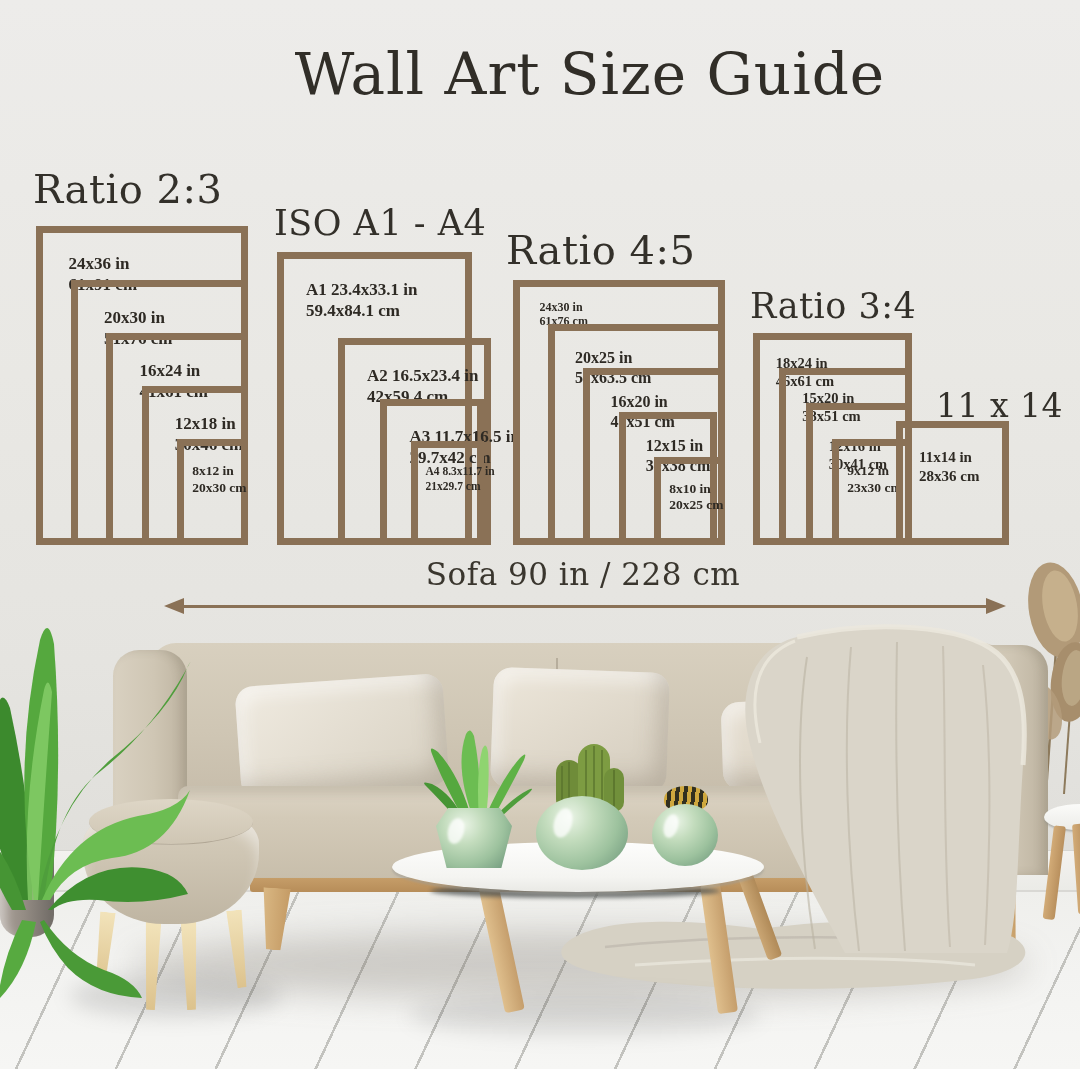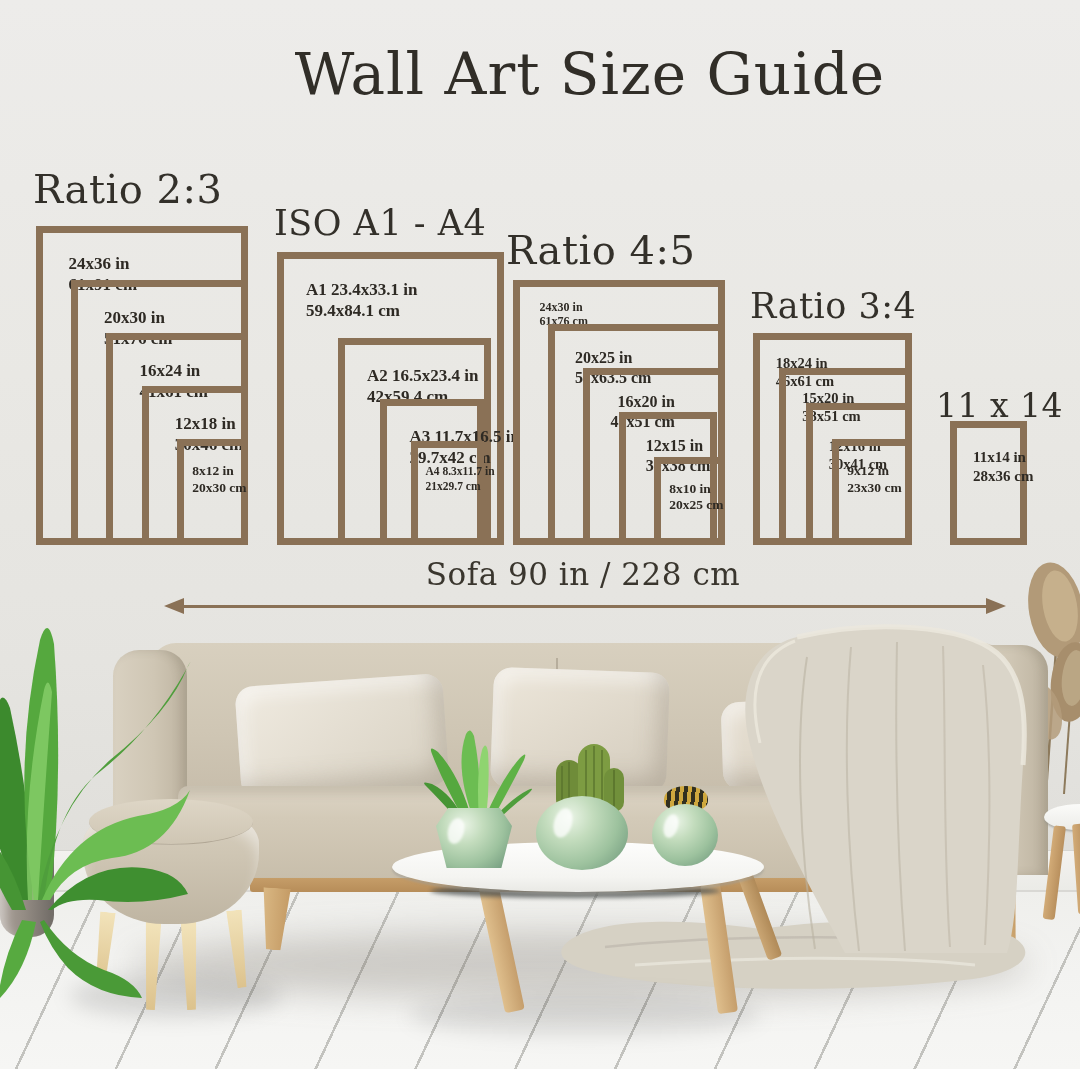--- a/index.html
+++ b/index.html
@@ -232,21 +232,21 @@
           <div>30x46 cm</div>
         </div>
       </div>
       <div class="frame" style="left: 177.2px; top: 438.8px; width: 70.8px; height: 106.2px;">
         <div class="frame-label" style="left: 8px; top: 9px; font-size: 13.5px;">
           <div>8x12 in</div>
           <div>20x30 cm</div>
         </div>
       </div>
       <div class="group-heading" style="left: 274px; top: 203px; font-size: 35px;">ISO A1 - A4</div>
-      <div class="frame" style="left: 276.91px; top: 252.065px; width: 227px; height: 292.935px;">
+      <div class="frame" style="left: 276.91px; top: 252.065px; width: 195px; height: 292.935px;">
         <div class="frame-label" style="left: 22px; top: 12px; font-size: 17px;">
           <div>A1 23.4x33.1 in</div>
           <div>59.4x84.1 cm</div>
         </div>
       </div>
       <div class="frame" style="left: 337.975px; top: 337.91px; width: 153px; height: 207.09px;">
         <div class="frame-label" style="left: 22px; top: 12px; font-size: 17px;">
           <div>A2 16.5x23.4 in</div>
           <div>42x59.4 cm</div>
         </div>
@@ -270,21 +270,21 @@
           <div>61x76 cm</div>
         </div>
       </div>
       <div class="frame" style="left: 548px; top: 323.75px; width: 177px; height: 221.25px;">
         <div class="frame-label" style="left: 20px; top: 9px; font-size: 16px;">
           <div>20x25 in</div>
           <div>51x63.5 cm</div>
         </div>
       </div>
       <div class="frame" style="left: 583.4px; top: 368px; width: 141.6px; height: 177px;">
-        <div class="frame-label" style="left: 20px; top: 9px; font-size: 16px; text-align: right;">
+        <div class="frame-label" style="left: 20px; top: 9px; font-size: 16px;">
           <div>16x20 in</div>
           <div>41x51 cm</div>
         </div>
       </div>
       <div class="frame" style="left: 618.8px; top: 412.25px; width: 98px; height: 132.75px;">
         <div class="frame-label" style="left: 20px; top: 9px; font-size: 16px;">
           <div>12x15 in</div>
           <div>30x38 cm</div>
         </div>
       </div>
@@ -313,21 +313,21 @@
           <div>30x41 cm</div>
         </div>
       </div>
       <div class="frame" style="left: 832.35px; top: 438.8px; width: 79.65px; height: 106.2px;">
         <div class="frame-label" style="left: 8px; top: 9px; font-size: 13.5px;">
           <div>9x12 in</div>
           <div>23x30 cm</div>
         </div>
       </div>
       <div class="group-heading" style="left: 936px; top: 386px; font-size: 33px;">11 x 14</div>
-      <div class="frame" style="left: 950px; top: 421.1px; width: 77px; height: 123.9px;">
+      <div class="frame" style="left: 896px; top: 421.1px; width: 113px; height: 123.9px;">
         <div class="frame-label" style="left: 16px; top: 12px; font-size: 15px;">
           <div>11x14 in</div>
           <div>28x36 cm</div>
         </div>
       </div>
     </div>
 
   <div class="abs measure-label">Sofa 90 in / 228 cm</div>
   <div class="abs measure-line"></div>
   <div class="abs arrow-head arrow-left"></div>

